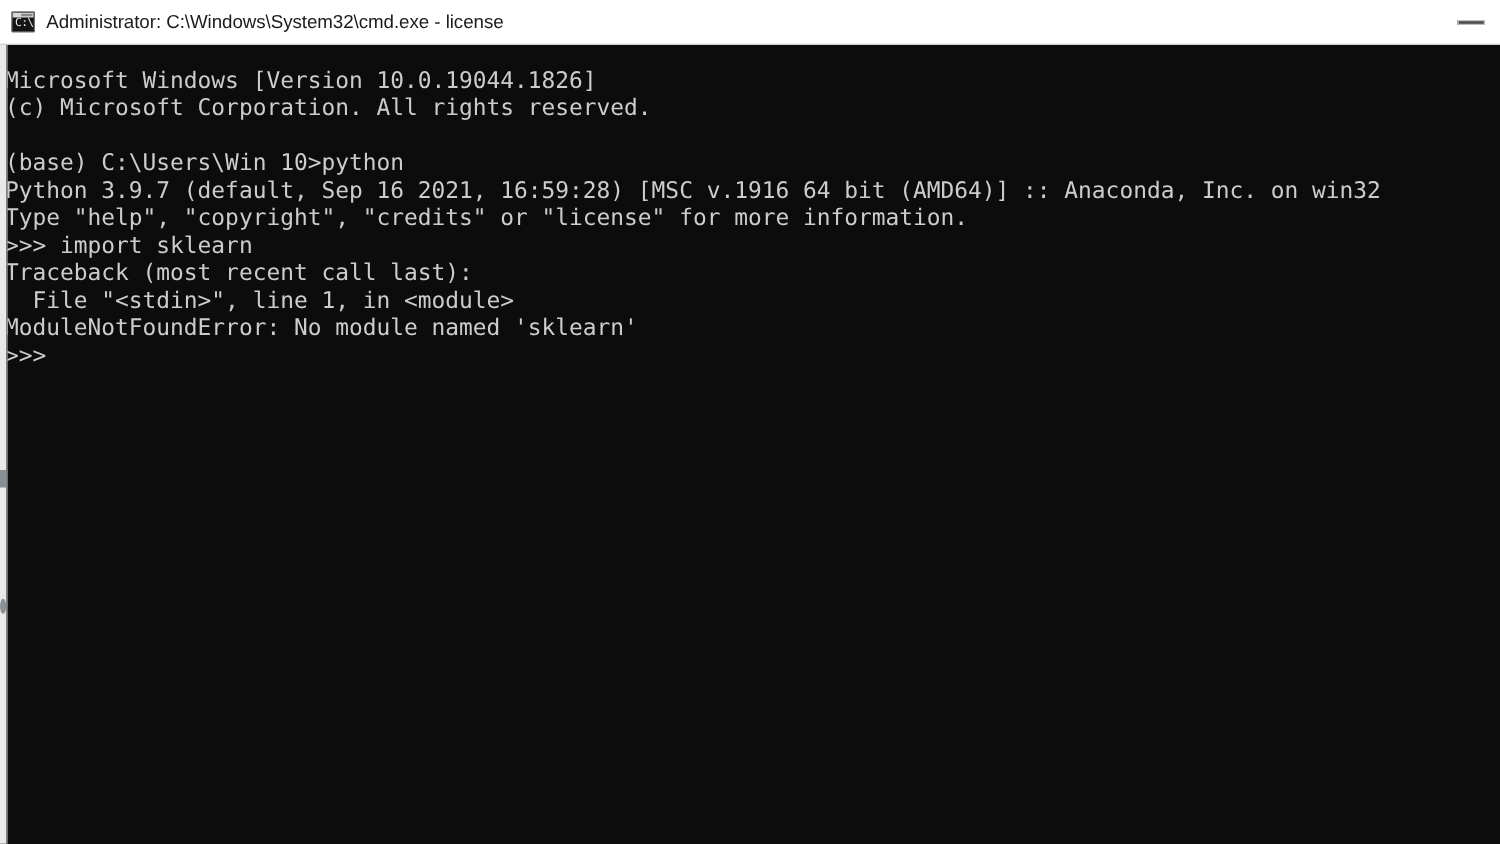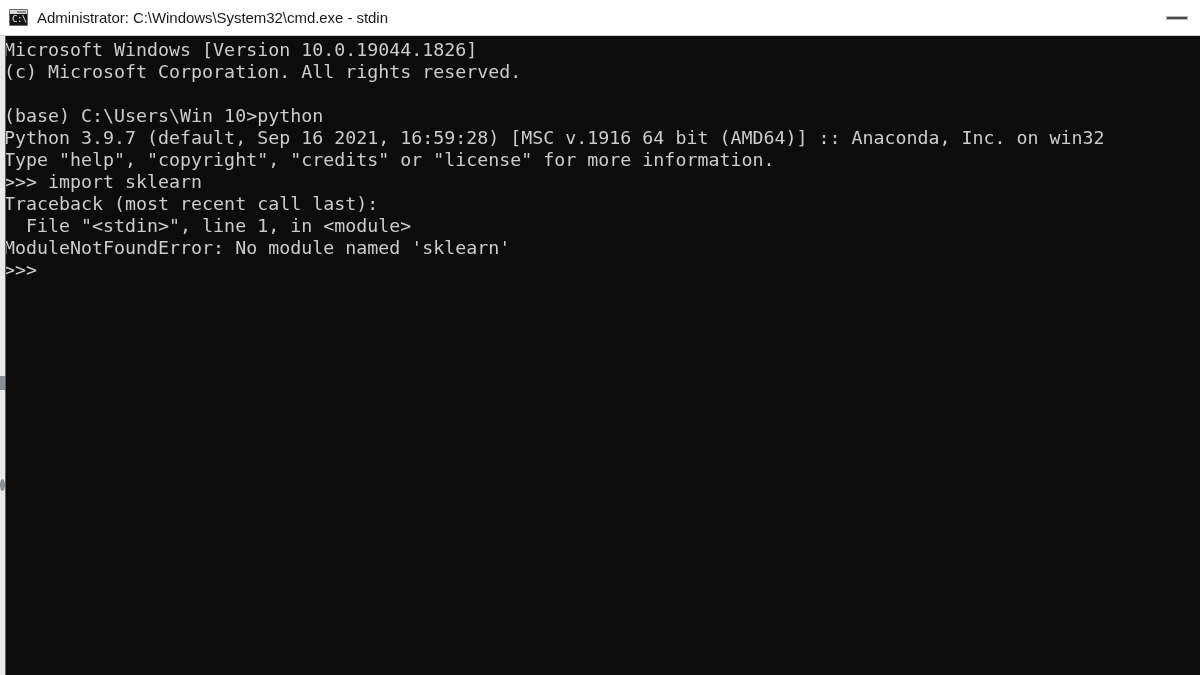--- a/index.html
+++ b/index.html
@@ -114,21 +114,21 @@
     top: 36px;
     left: 0;
     width: 1200px;
     height: 639px;
     background: #0c0c0c;
     overflow: hidden;
   }
 
   .console-text {
     position: absolute;
-    top: 3px;
+    top: 18px;
     left: 4px;
     margin: 0;
     color: #cccccc;
     font-family: "DejaVu Sans Mono", monospace;
     font-size: 18.3px;
     line-height: 22px;
     white-space: pre;
     letter-spacing: 0px;
   }
 
@@ -155,21 +155,21 @@
 </head>
 <body>
 
 <div id="app">
 
   <div class="titlebar">
     <div class="tb-icon">
       <div class="bar"></div>
       <div class="glyph">C:\.</div>
     </div>
-    <div class="tb-title">Administrator: C:\Windows\System32\cmd.exe - stdin</div>
+    <div class="tb-title">Administrator: C:\Windows\System32\cmd.exe - license</div>
     <div class="tb-spacer"></div>
     <div class="tb-buttons">
       <div class="tb-btn">
         <span class="min-glyph"></span>
       </div>
     </div>
   </div>
 
   <div class="console">
     <pre class="console-text">Microsoft Windows [Version 10.0.19044.1826]

